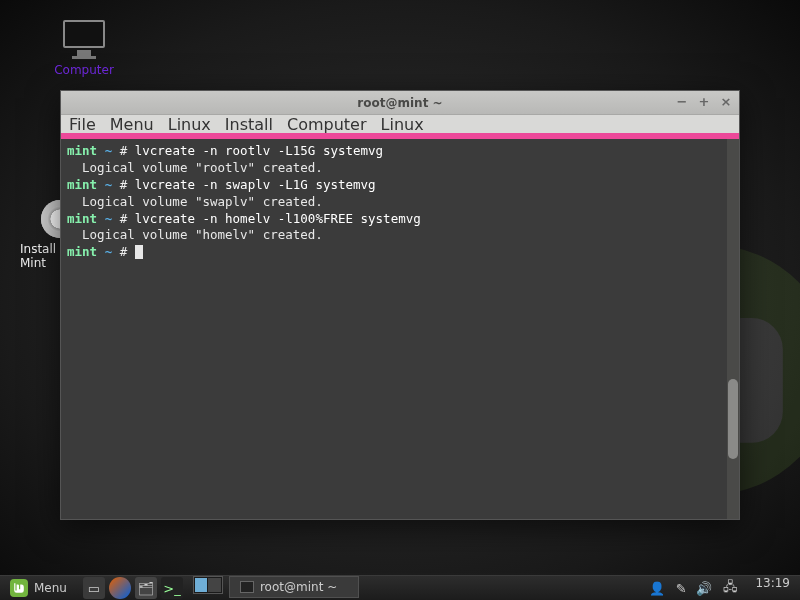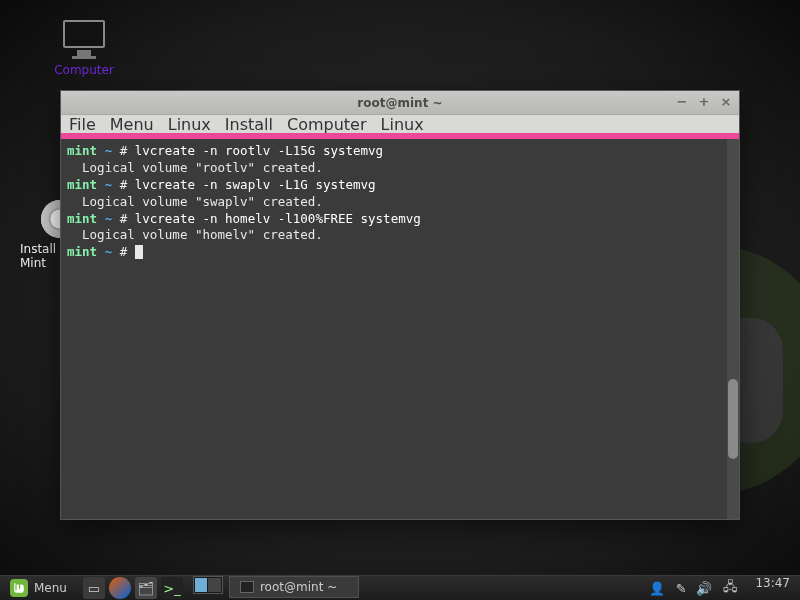--- a/index.html
+++ b/index.html
@@ -177,14 +177,14 @@
     <div class="ticon"></div>
     <span>root@mint ~</span>
   </div>
   <div class="spacer"></div>
   <div class="tray">
     <span class="ti">👤</span>
     <span class="ti">✎</span>
     <span class="ti">🔊</span>
     <span class="ti">🖧</span>
   </div>
-  <div class="clock">13:47</div>
+  <div class="clock">13:19</div>
 </div>
 
 </body></html>

